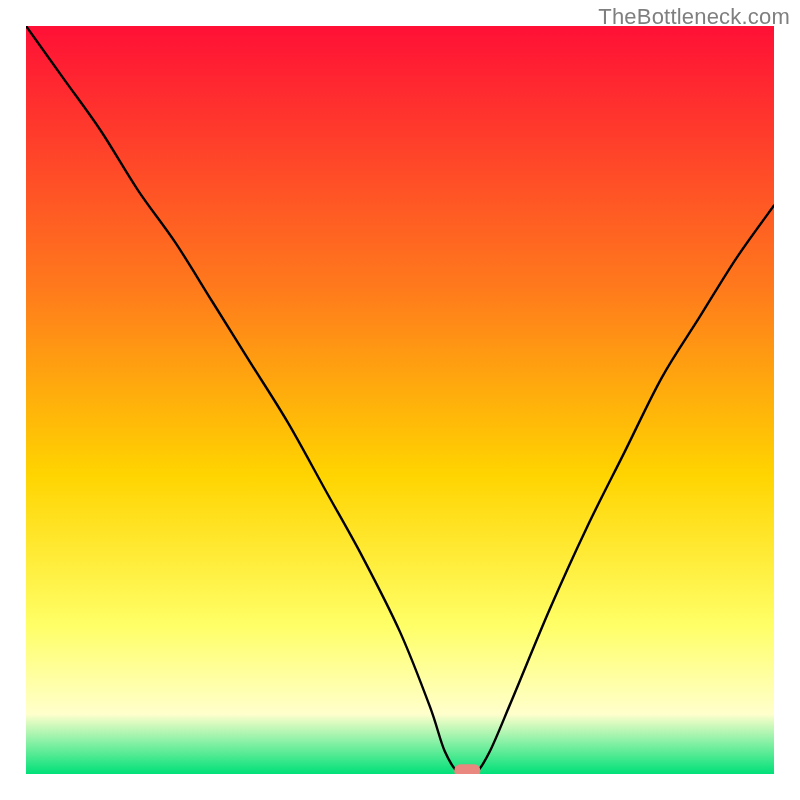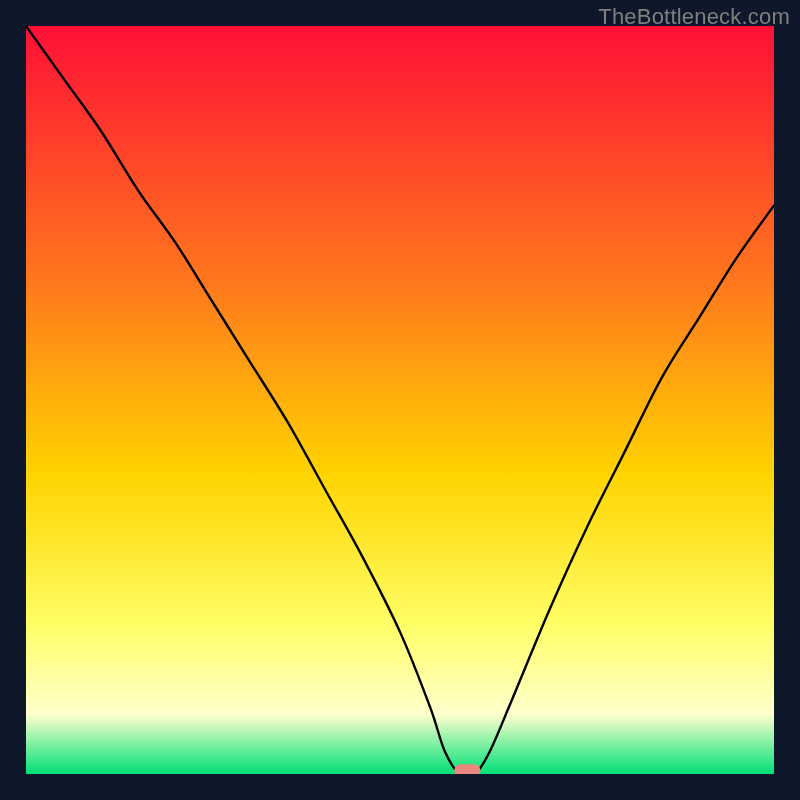--- a/index.html
+++ b/index.html
@@ -8,21 +8,21 @@
     width: 800px;
     height: 800px;
     background: #000;
     overflow: hidden;
     font-family: Arial, Helvetica, sans-serif;
   }
   .frame {
     position: relative;
     width: 800px;
     height: 800px;
-    background: #0f172a;
+    background: #ffffff;
   }
   .watermark {
     position: absolute;
     top: 4px;
     right: 10px;
     color: #7f7f7f;
     font-size: 22px;
     font-weight: 500;
     letter-spacing: 0.2px;
     z-index: 5;

